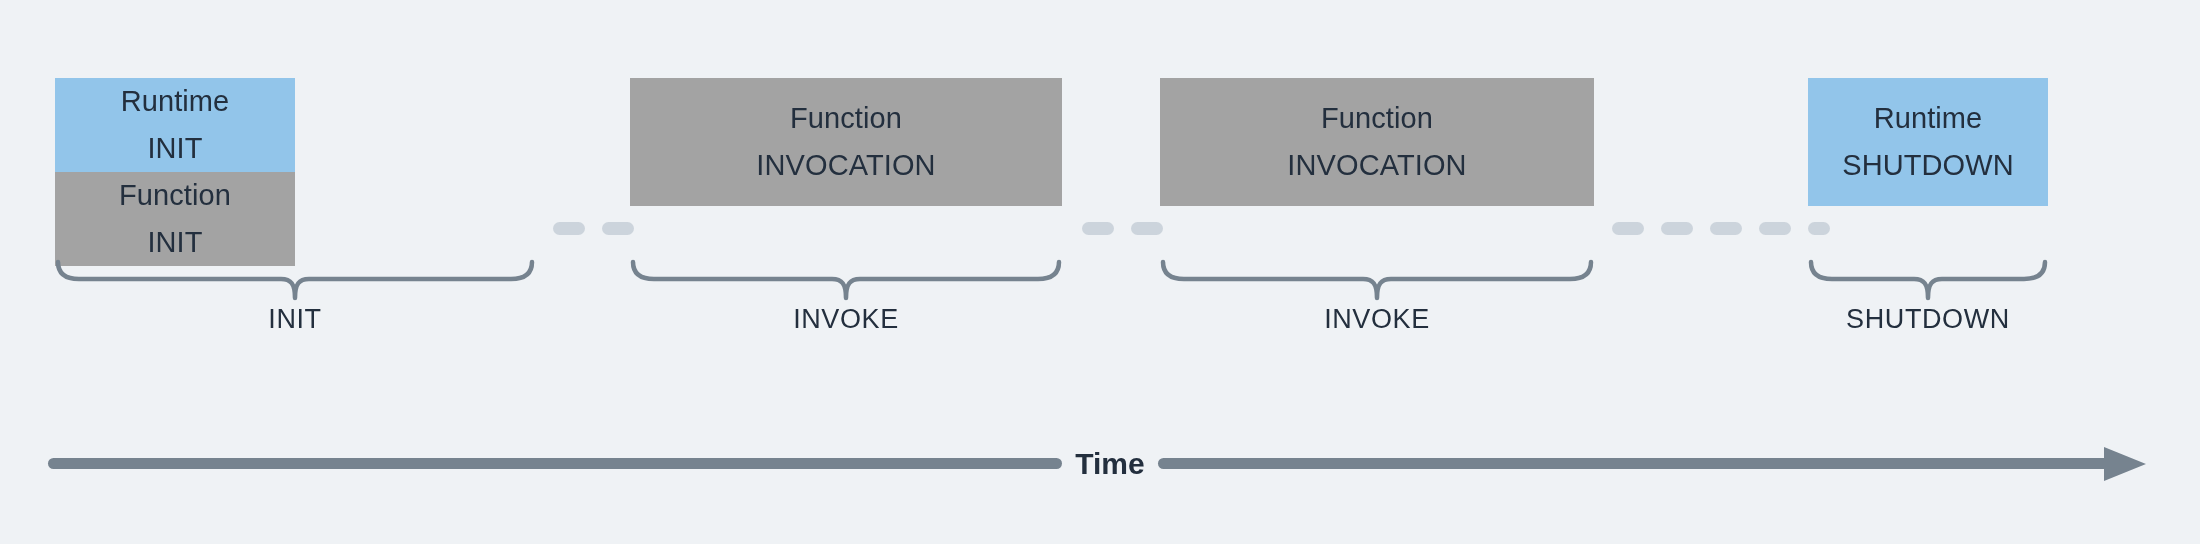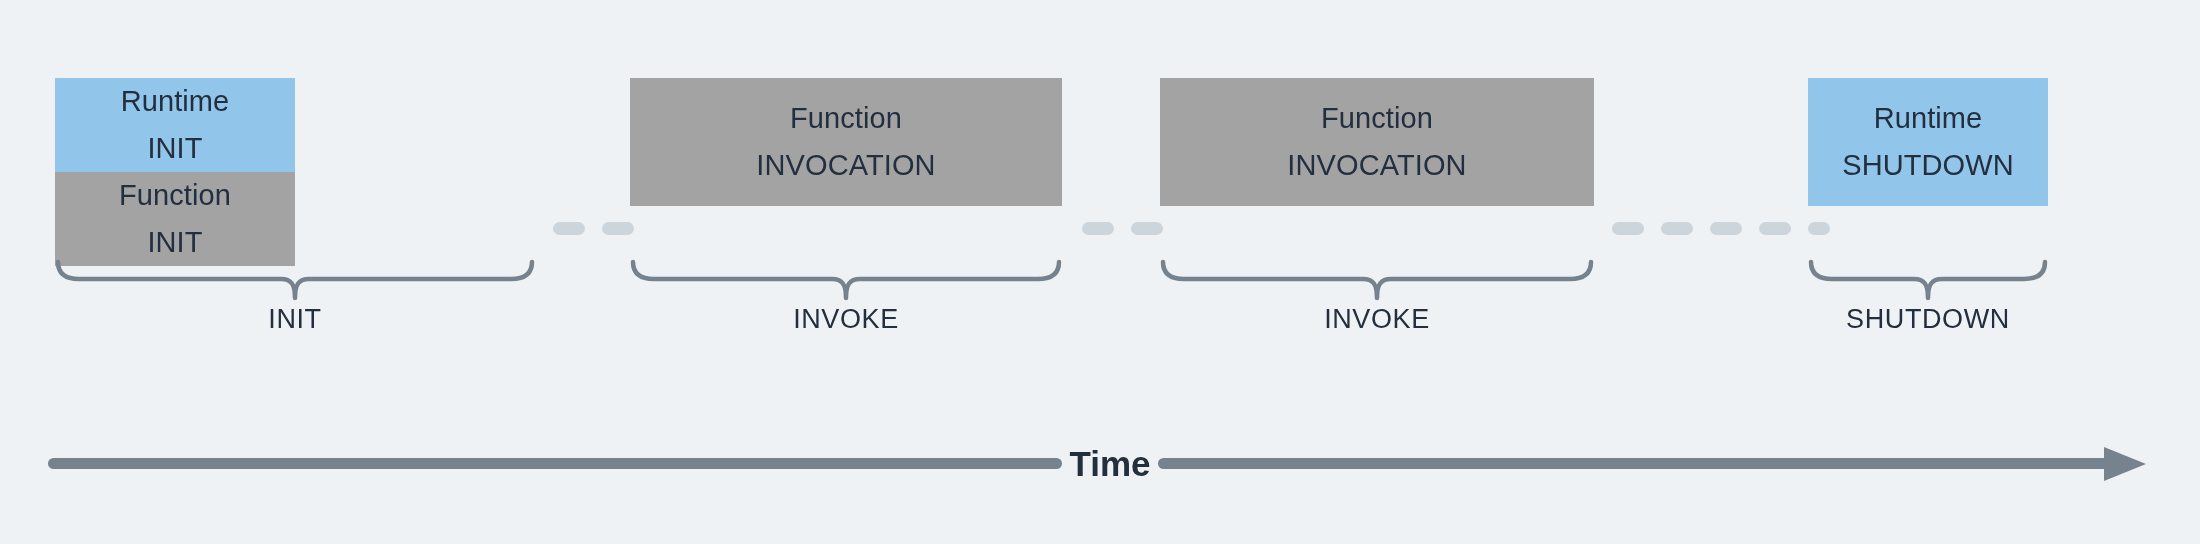--- a/index.html
+++ b/index.html
@@ -124,21 +124,21 @@
     border-bottom: 17px solid transparent;
     border-left: 42px solid #76838f;
   }
   .time-label {
     position: absolute;
     left: 1062px;
     top: 0;
     width: 96px;
     text-align: center;
     color: #232f3e;
-    font-size: 35px;
+    font-size: 30px;
     font-weight: bold;
     line-height: 48px;
     white-space: nowrap;
   }
 </style>
 </head>
 <body>
 
 <div id="stage">
 

